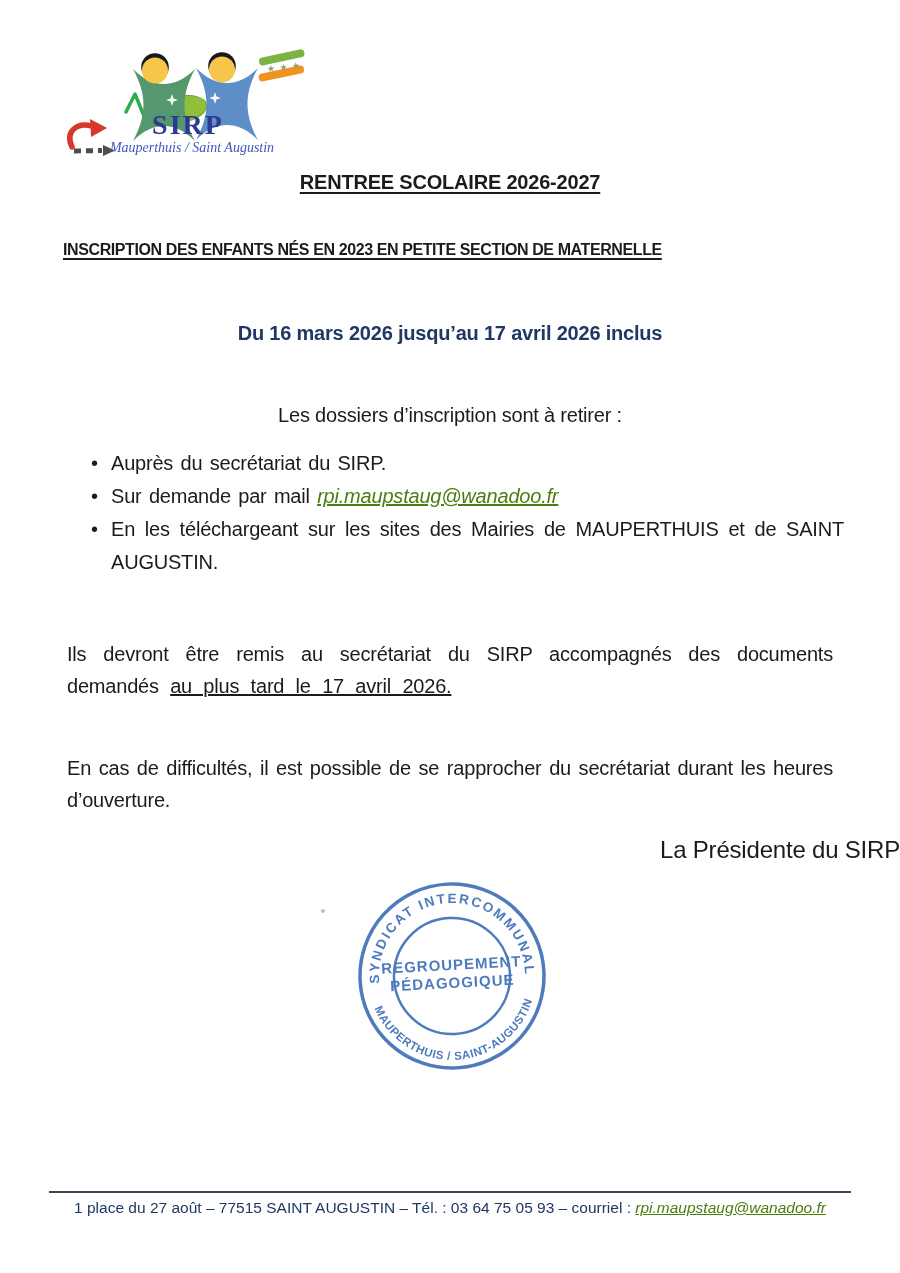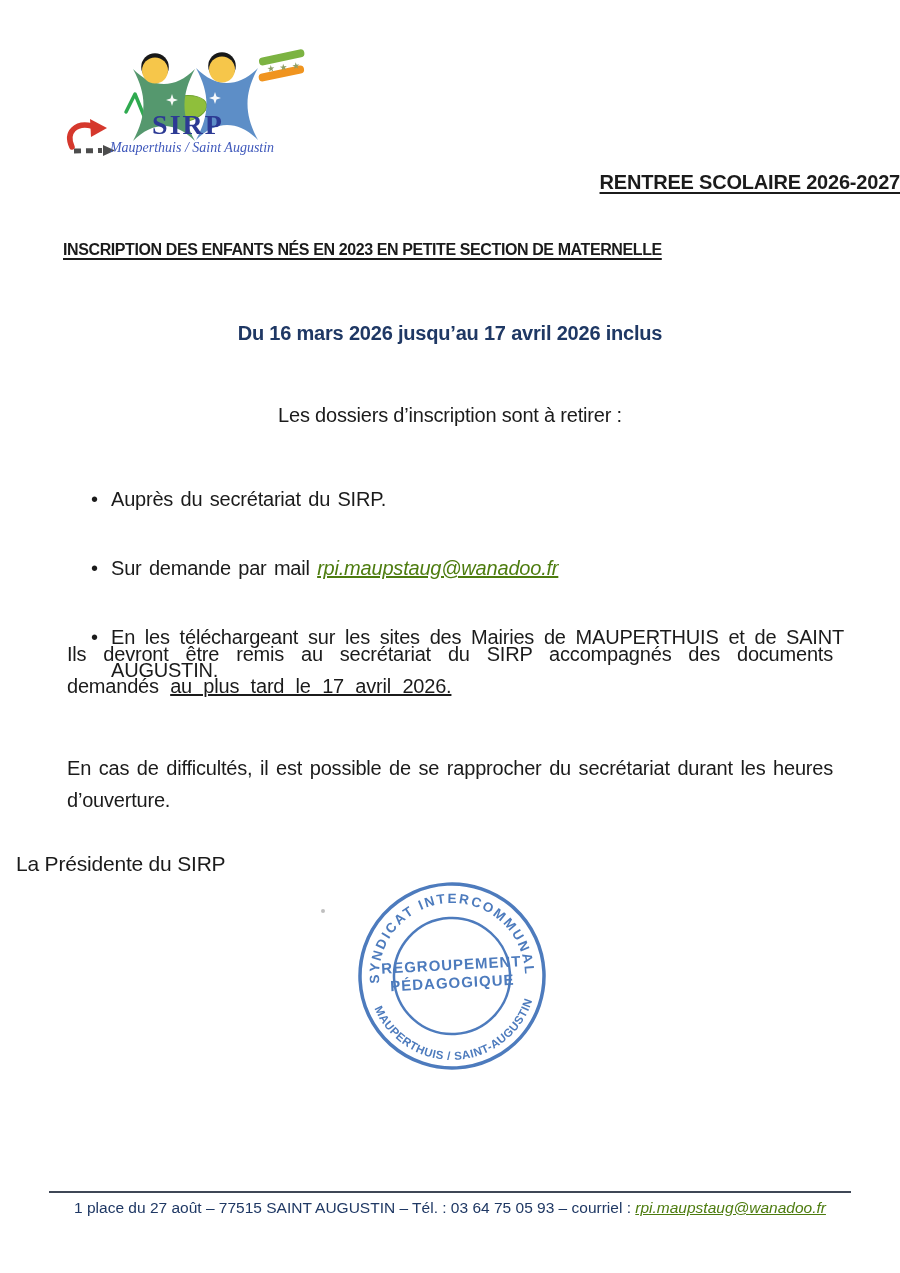--- a/index.html
+++ b/index.html
@@ -3,53 +3,53 @@
 <meta charset="utf-8">
 <style>
   html,body{margin:0;padding:0;background:#ffffff;}
   .page{
     position:relative;width:900px;height:1273px;background:#ffffff;
     font-family:"Liberation Sans",sans-serif;color:#1b1b1b;overflow:hidden;
   }
   .logo-wrap{position:absolute;top:38px;left:60px;width:250px;height:125px;}
 
   .title-center{
-    position:absolute;top:171px;left:0;right:0;margin:0;text-align:right;
+    position:absolute;top:171px;left:0;right:0;margin:0;text-align:center;
     font-size:20px;font-weight:bold;letter-spacing:-0.2px;
     text-decoration:underline;text-underline-offset:3px;text-decoration-thickness:1.5px;
   }
   .title-main{
     position:absolute;top:233px;left:55px;margin:8px;white-space:nowrap;
     font-size:16px;font-weight:bold;letter-spacing:-0.4px;
     text-decoration:underline;text-underline-offset:3px;text-decoration-thickness:1.5px;
   }
   .date-heading{
     position:absolute;top:322px;left:0;right:0;margin:0;text-align:center;
     font-size:20px;font-weight:bold;color:#1f3864;letter-spacing:-0.2px;
   }
   .intro{position:absolute;top:404px;left:55px;right:55px;margin:0;font-size:20px;letter-spacing:-0.2px;text-align:center;}
 
   .bullets{position:absolute;top:447px;left:89px;right:56px;margin:0;padding:0;list-style:none;}
   .bullets li{
     position:relative;padding-left:22px;font-size:20px;line-height:33px;
-    text-align:justify;word-spacing:2px;letter-spacing:-0.2px;margin-top:36px;
+    text-align:justify;word-spacing:2px;letter-spacing:-0.2px;
   }
   .bullets li::before{content:"\2022";position:absolute;left:2px;top:0;}
 
   .email-link{color:#4d7c0f;text-decoration:underline;cursor:pointer;font-style:italic;}
 
   .para{
     position:absolute;left:55px;right:55px;margin:12px;font-size:20px;line-height:32px;
     text-align:justify;letter-spacing:-0.2px;
   }
   .para1{top:626px;word-spacing:6px;}
   .para2{top:740px;word-spacing:1px;}
   .u{text-decoration:underline;}
 
-  .signature{position:absolute;top:836px;left:0;right:0;margin:16px;text-align:left;font-size:21px;letter-spacing:-0.2px;}
+  .signature{position:absolute;top:836px;left:0;right:0;margin:0;text-align:right;font-size:24px;letter-spacing:-0.2px;}
 
   .stamp-wrap{position:absolute;top:878px;left:354px;width:196px;height:196px;}
   .speck{position:absolute;top:909px;left:321px;width:4px;height:4px;border-radius:50%;background:#8a8a8a;opacity:.55;}
 
   .footer-rule{position:absolute;top:1191px;left:49px;right:49px;border-top:2px solid #3f4756;}
   .footer{
     position:absolute;top:1199px;left:0;right:0;text-align:center;
     font-size:15.5px;color:#1f3864;letter-spacing:0;
   }
 </style>

